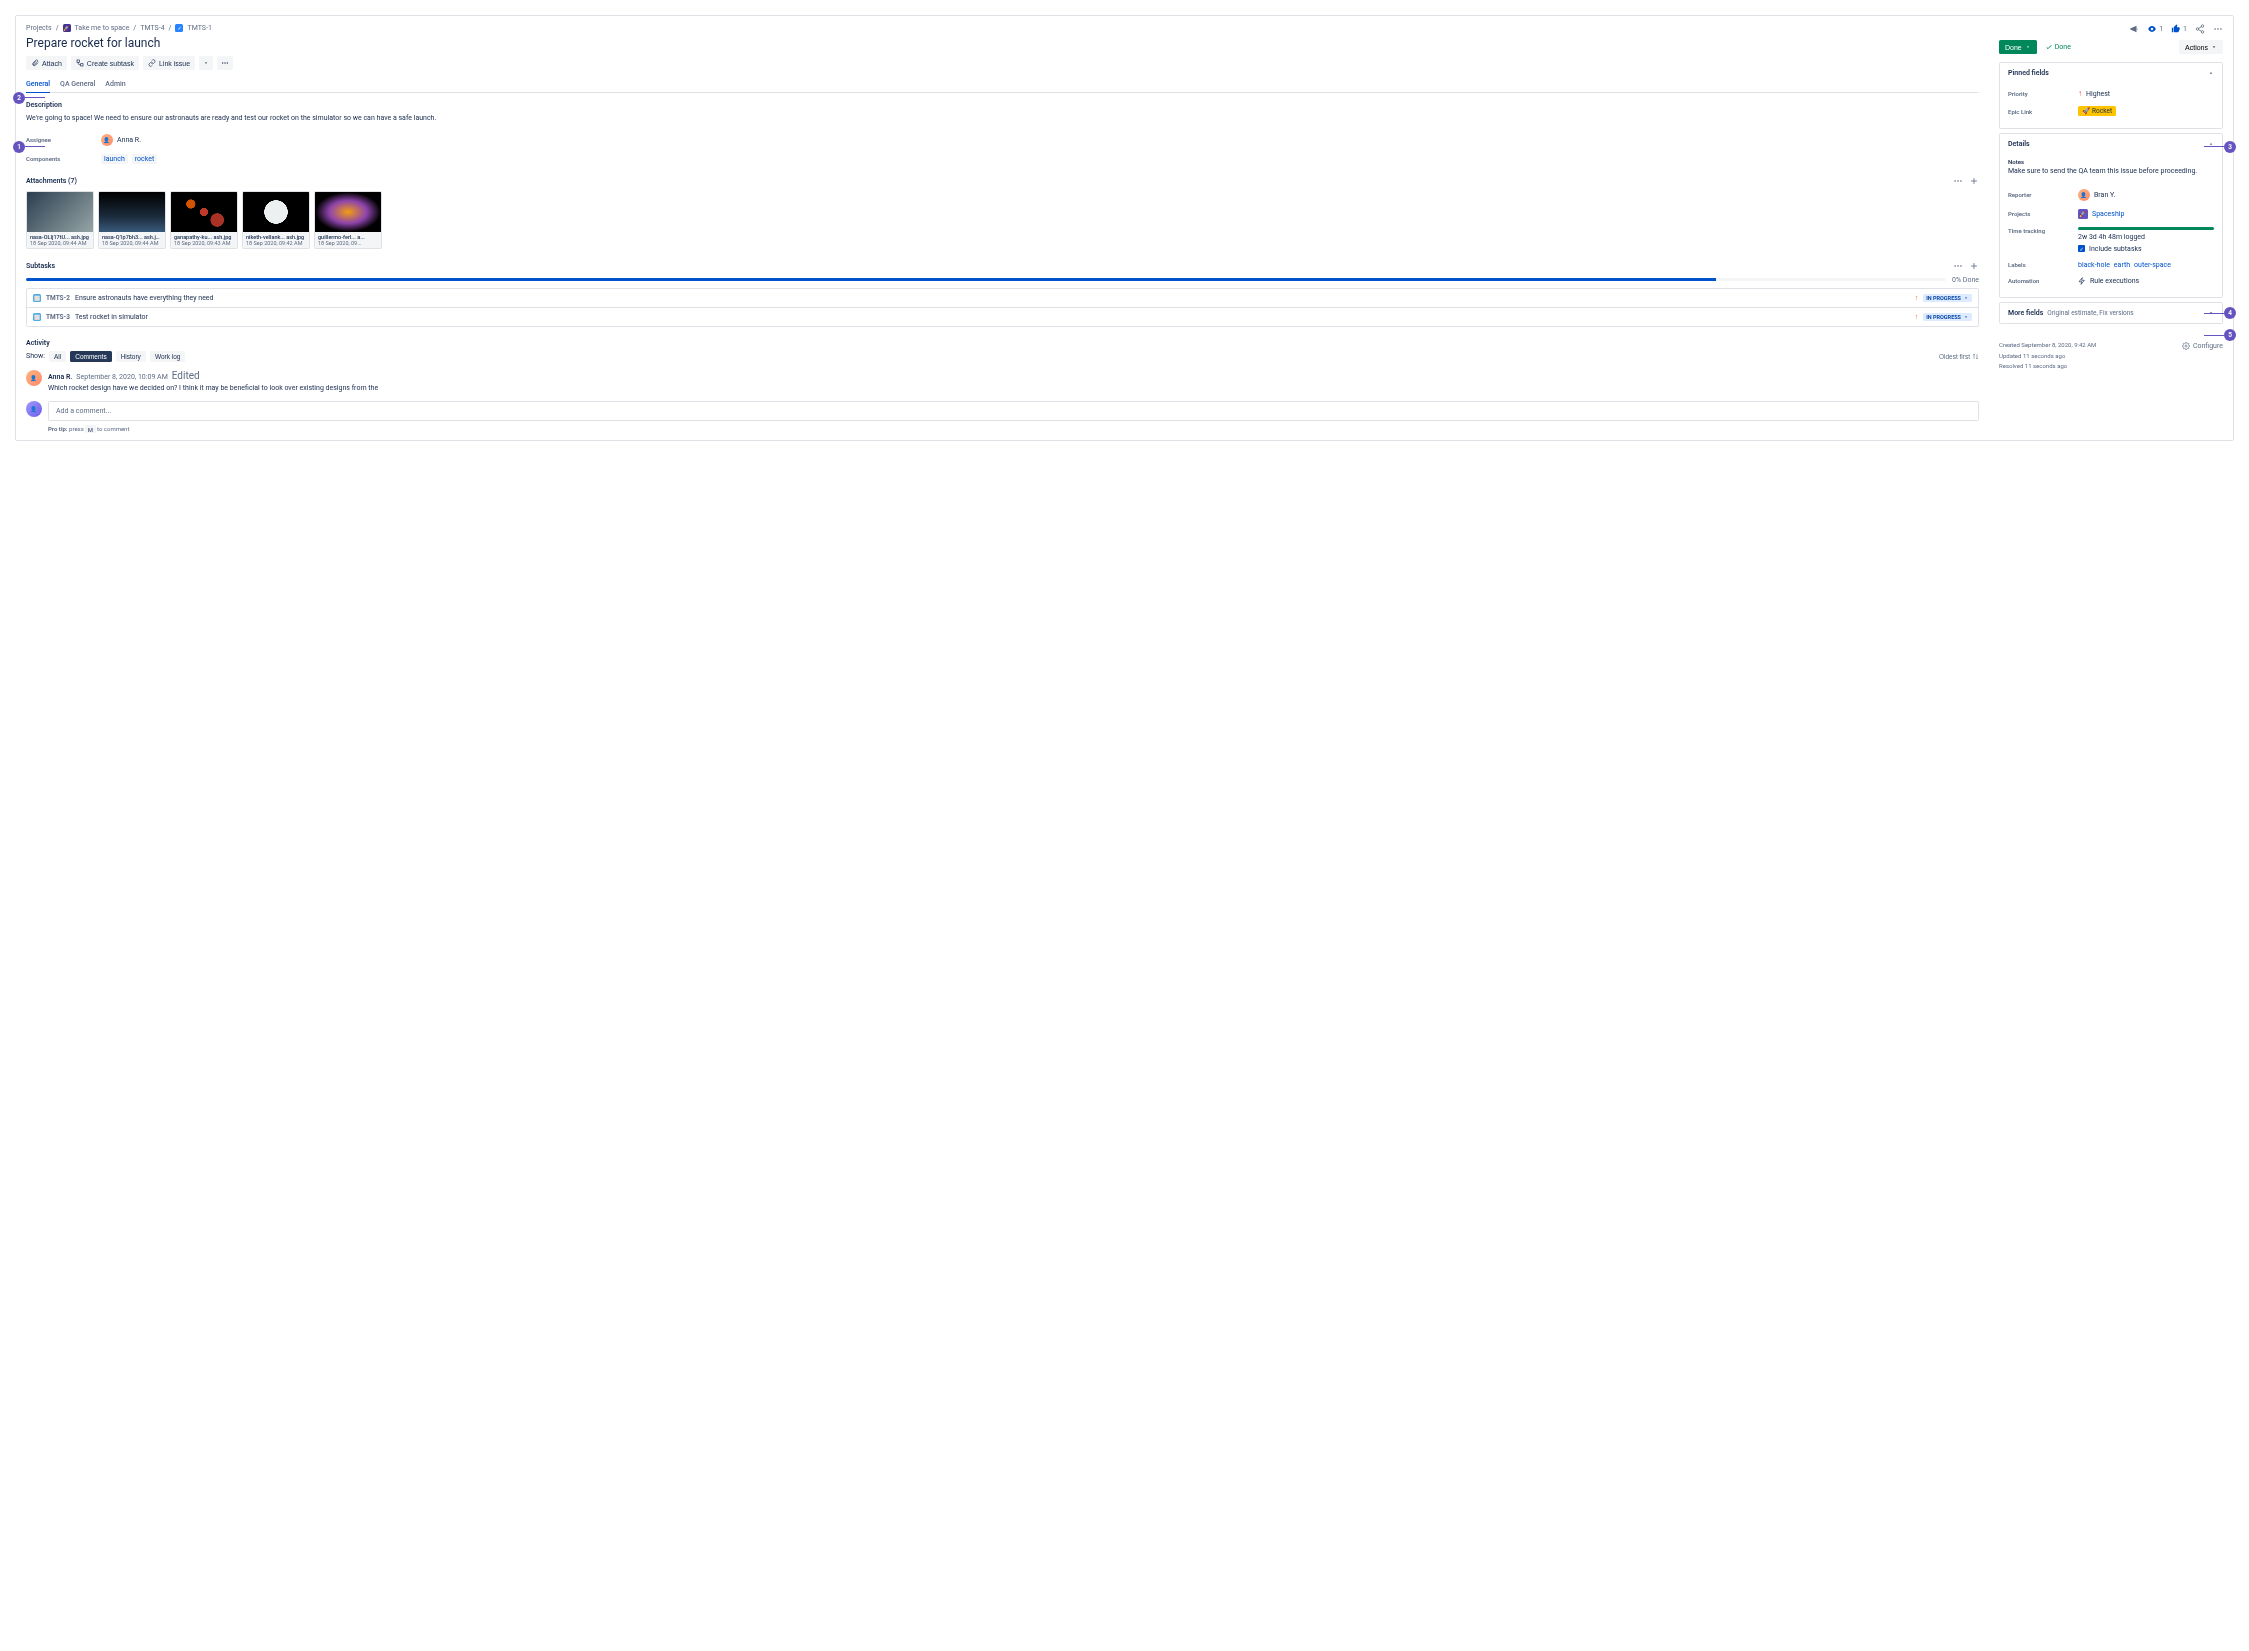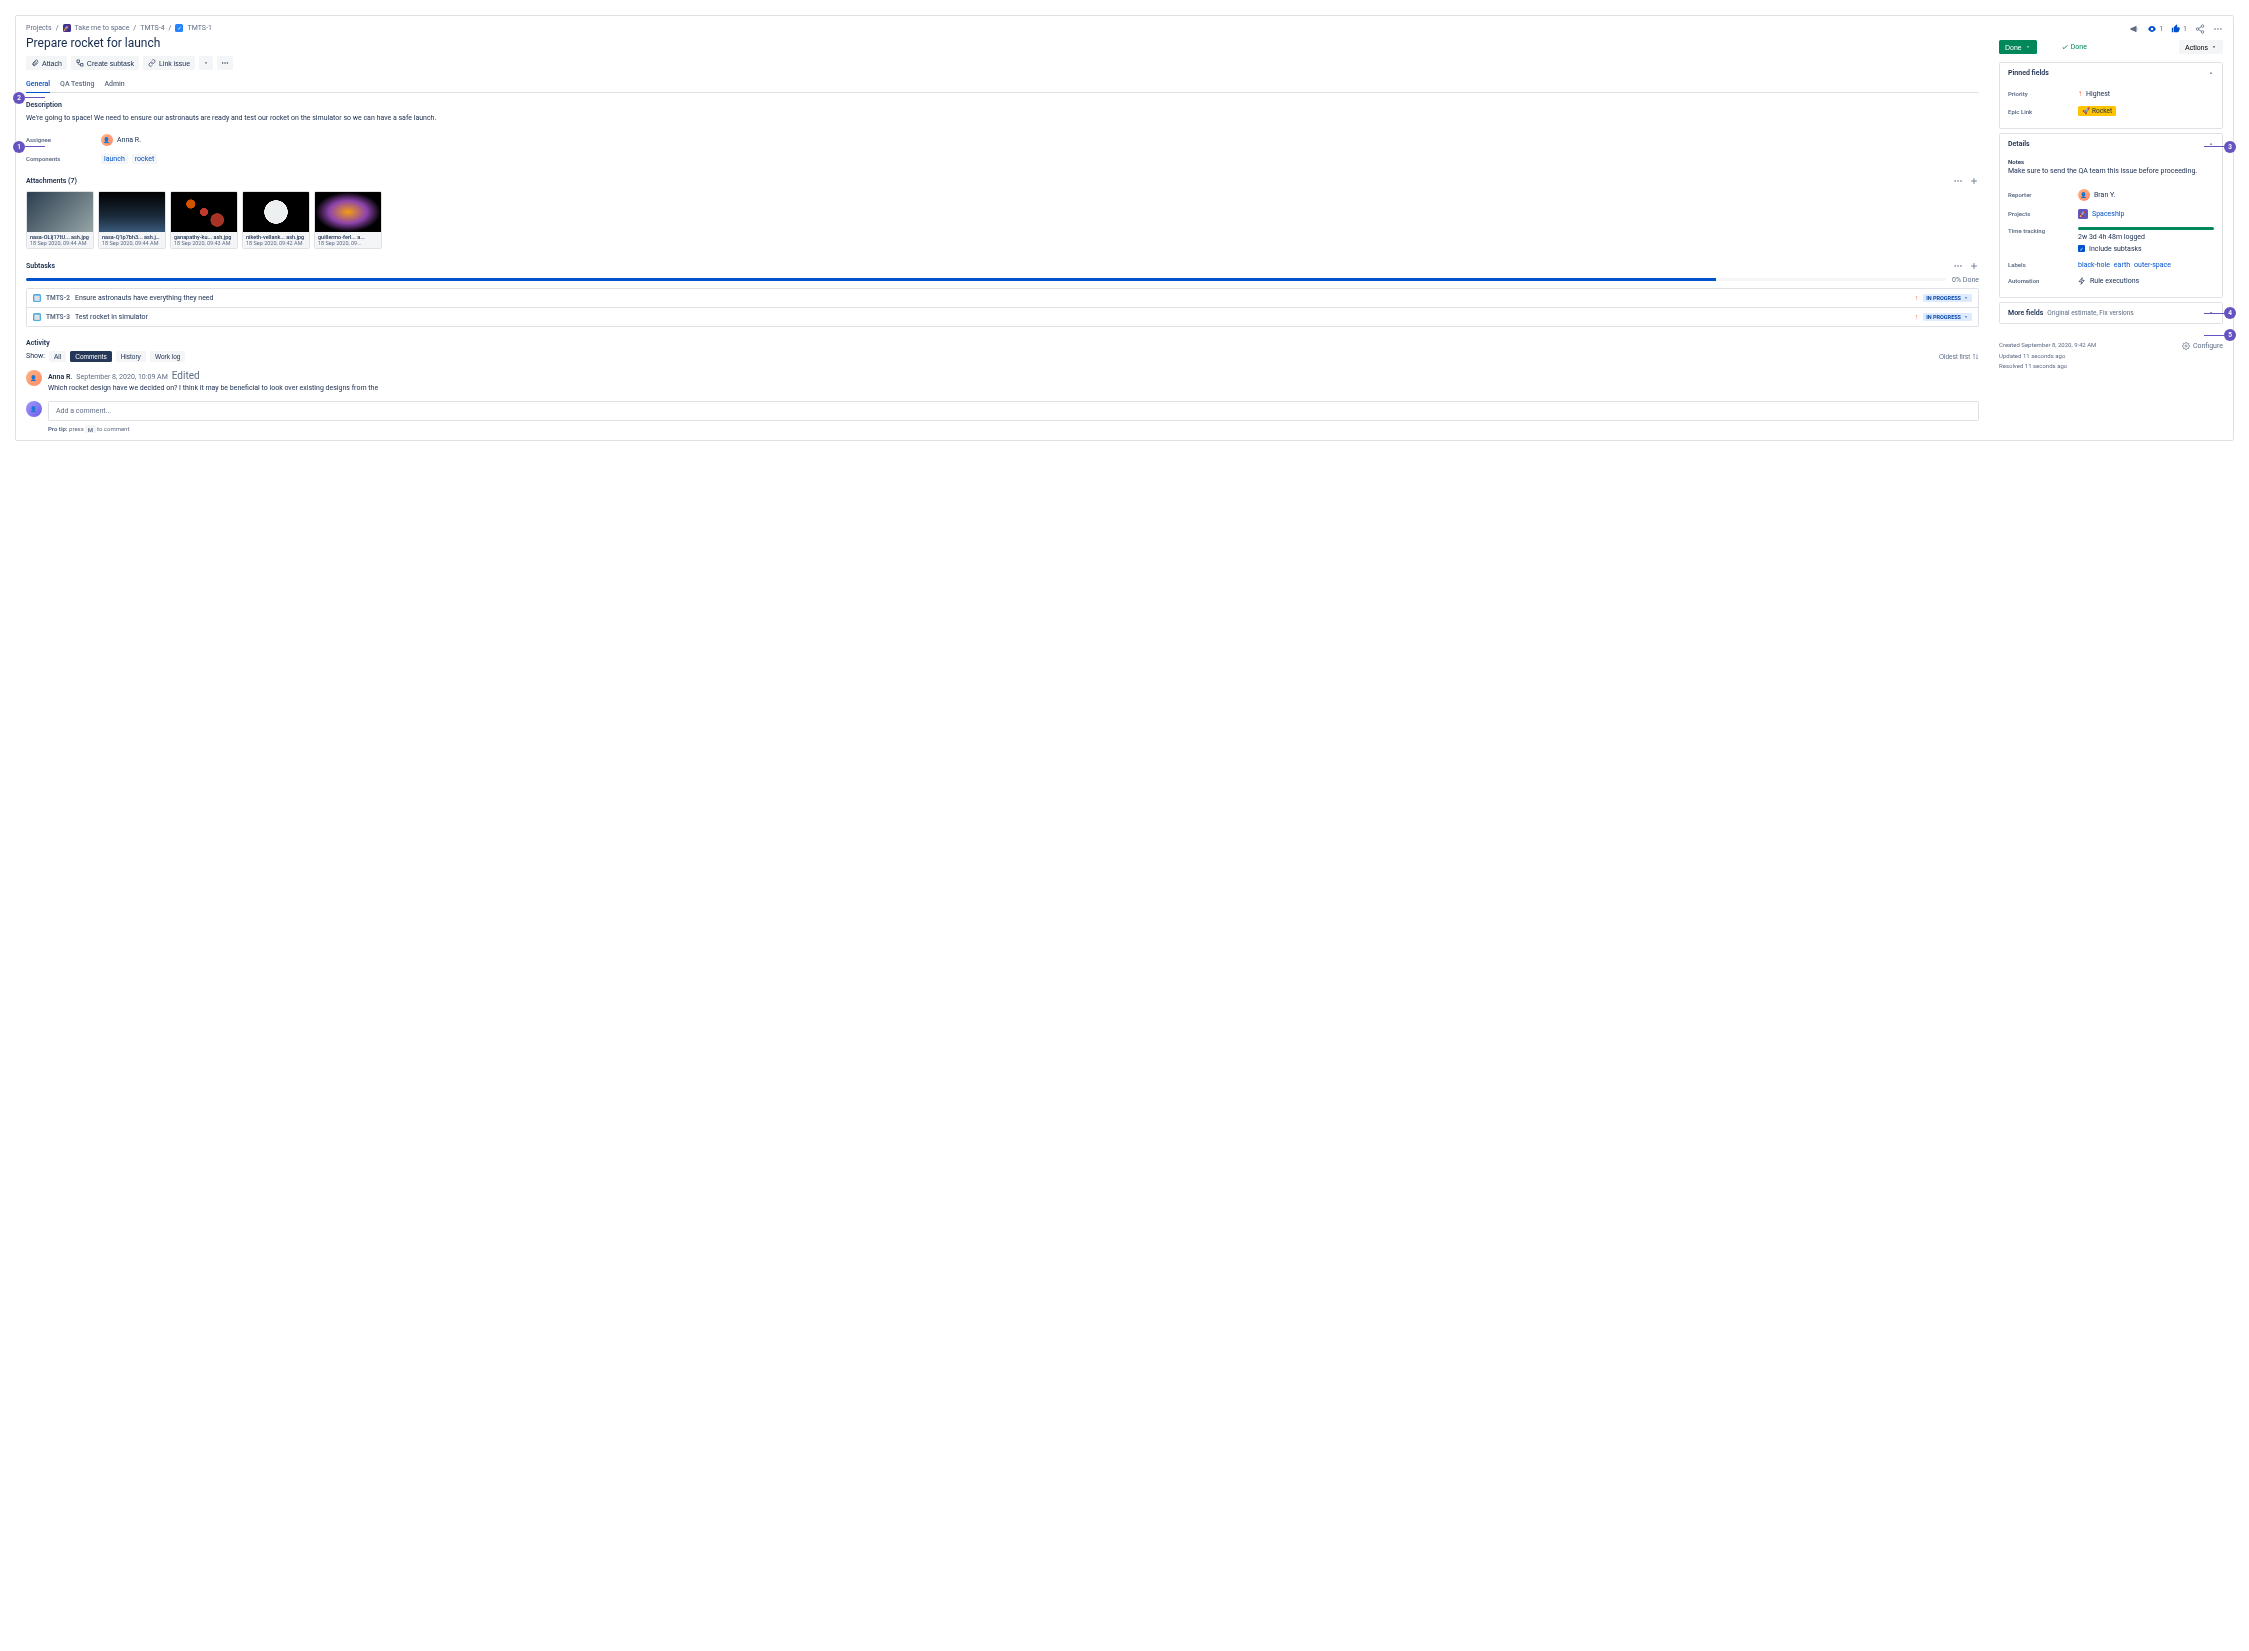--- a/index.html
+++ b/index.html
@@ -59,21 +59,21 @@
 .comment-edited{color:#5E6C84;font-size:10px}
 .comment-text{font-size:7px;line-height:1.5}
 .add-comment{display:flex;gap:6px;margin-bottom:4px}
 .add-input{flex:1;border:0.5px solid #DFE1E6;border-radius:1.5px;padding:5px 7px;font-size:7px;color:#5E6C84}
 .protip{font-size:6px;color:#5E6C84;margin-left:22px}
 .protip .key{background:#F4F5F7;padding:0.5px 2.5px;border-radius:1.5px;font-weight:600}
 .top-actions{display:flex;align-items:center;gap:8px;justify-content:flex-end;margin-bottom:6px}
 .ta-item{display:flex;align-items:center;gap:2px;color:#5E6C84;cursor:pointer}
 .ta-item svg{width:10px;height:10px}
 .ta-count{color:#5E6C84;font-size:7px}
-.status-row{display:flex;gap:20px;align-items:center;margin-bottom:8px}
+.status-row{display:flex;gap:4px;align-items:center;margin-bottom:8px}
 .done-btn{background:#00875A;color:#fff;padding:3.5px 6px;border:none;border-radius:1.5px;font-weight:500;font-size:7px;display:inline-flex;align-items:center;gap:3px;cursor:pointer}
 .done-link{color:#00875A;display:inline-flex;align-items:center;gap:2px;font-size:7px;padding:0 4px}
 .actions-btn{background:#F4F5F7;padding:3.5px 6px;border:none;border-radius:1.5px;font-size:7px;display:inline-flex;align-items:center;gap:3px;cursor:pointer;margin-left:auto}
 .side-panel{border:0.5px solid #DFE1E6;border-radius:1.5px;margin-bottom:4px}
 .sp-head{padding:6px 8px;display:flex;justify-content:space-between;align-items:center;font-weight:600;font-size:7px;cursor:pointer}
 .sp-body{padding:2px 8px 8px}
 .sp-row{display:flex;align-items:center;padding:4px 0}
 .sp-label{width:70px;font-size:6px;font-weight:600;color:#5E6C84}
 .sp-val{display:flex;align-items:center;gap:4px;font-size:7px}
 .prio-icon{color:#FF5630;font-size:8px}
@@ -155,21 +155,21 @@
     <svg width="8" height="8" viewBox="0 0 24 24" fill="currentColor">
               <circle cx="5" cy="12" r="2"></circle>
               <circle cx="12" cy="12" r="2"></circle>
               <circle cx="19" cy="12" r="2"></circle>
             </svg>
   </button>
 </div>
 
 <div class="tabs">
   <div class="tab active">General</div>
-  <div class="tab">QA Testing</div>
+  <div class="tab">QA General</div>
   <div class="tab">Admin</div>
 </div>
 
 <div class="section-h">Description</div>
 <p class="desc">We're going to space! We need to ensure our astronauts are ready and test our rocket on the simulator so we can have a safe launch.</p>
 
 <div class="field-row">
   <div class="field-label">Assignee</div>
   <div class="field-val">
     <span class="avatar">👤</span>

